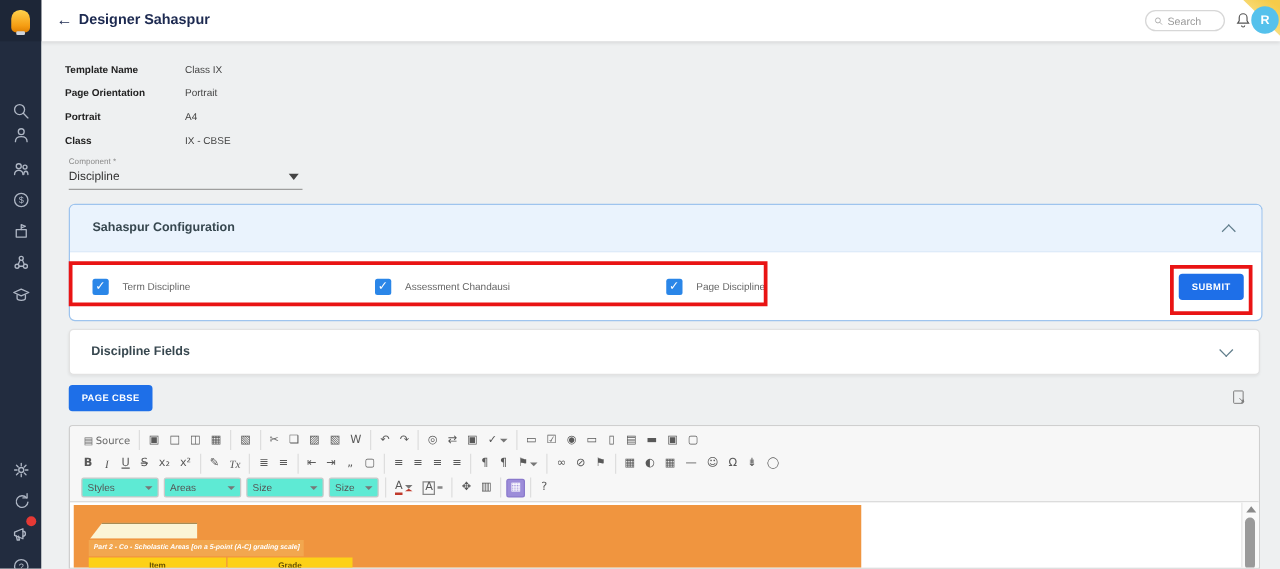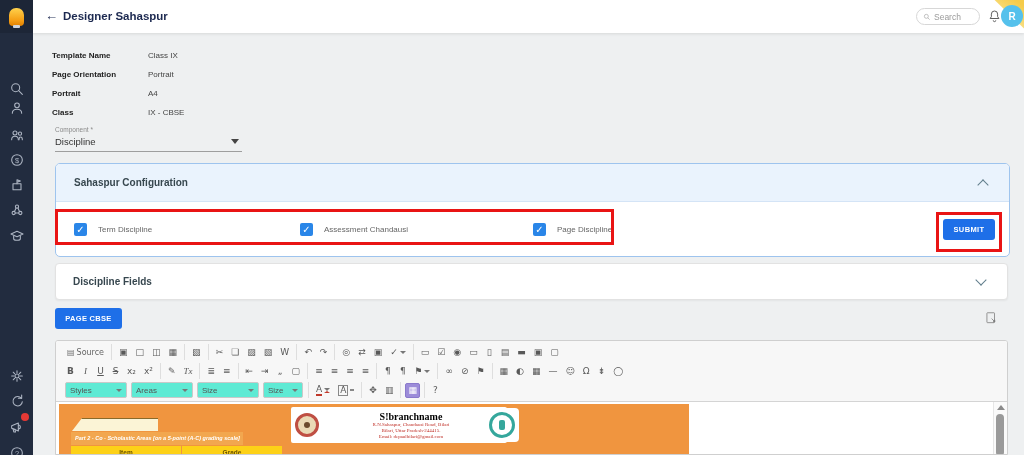--- a/index.html
+++ b/index.html
@@ -551,33 +551,19 @@
   <div class="content">
     <div class="doc">
       <div class="doc-left">
         <div class="doc-tab"></div>
         <div class="doc-bar">Part 2 - Co - Scholastic Areas [on a 5-point (A-C) grading scale]</div>
         <div class="doc-throw" id="doc-th">
             <div class="doc-th">Item</div>
             <div class="doc-th">Grade</div>
           </div>
       </div>
-      <div class="doc-head">
-        <div class="emblem-school"></div>
-        <div class="doc-head-center">
-          <div class="branch-name">S!branchname</div>
-          <div class="branch-line">R.N.Sahaspur, Chandausi Road, Bilari</div>
-          <div class="branch-line">Bilari, Uttar Pradesh-244415.</div>
-          <div class="branch-line">Email: depaulbilari@gmail.com</div>
-        </div>
-        <div class="emblem-cbse-box">
-          <div class="emblem-cbse">
-              <i></i>
-            </div>
-        </div>
-      </div>
     </div>
     <div class="vscroll">
       <div class="arr"></div>
       <div class="thumb"></div>
     </div>
   </div>
 </div>
 
 </body></html>

